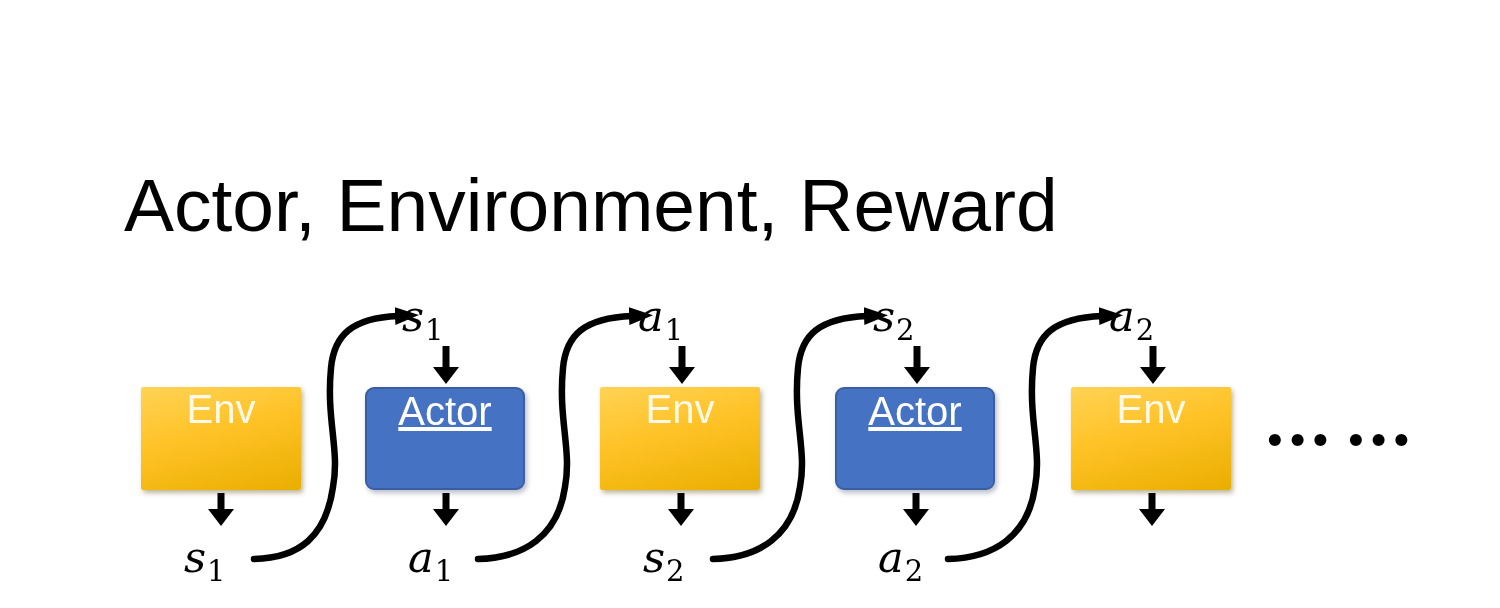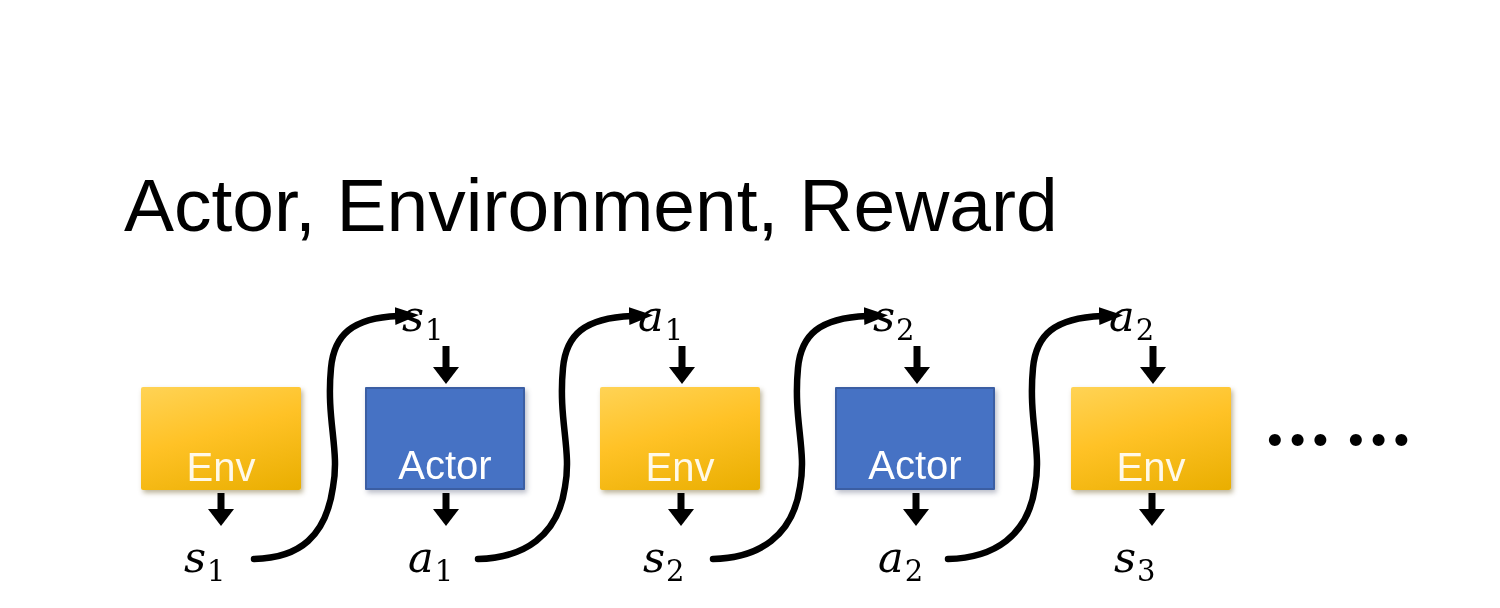--- a/index.html
+++ b/index.html
@@ -7,35 +7,36 @@
     position:relative; width:1500px; height:608px; background:#fff;
     font-family:"Liberation Sans", sans-serif; overflow:hidden;
   }
   #title {
     position:absolute; left:124px; top:112px;
     font-size:75px; font-weight:300; color:#000; letter-spacing:0px;
     white-space:nowrap;
   }
   .box {
     position:absolute; top:387px; width:160px; height:103px;
-    display:flex; align-items:flex-end; justify-content:center;
+    display:flex; align-items:flex-start; justify-content:center;
     font-size:40px; box-sizing:border-box;
   }
   .box.env {
     background:linear-gradient(165deg, var(--env_top) 0%, var(--env_mid) 45%, var(--env_bottom) 100%);
     color:var(--env_text);
     border-radius:2px;
     box-shadow:2px 3px 5px rgba(110,90,30,0.45);
   }
   .box.actor {
     background:var(--actor_fill);
     border:2.5px solid var(--actor_border);
     color:var(--actor_text);
-    border-radius:1px;
+    border-radius:9px;
     box-shadow:2px 3px 5px rgba(60,70,100,0.35);
+    text-decoration:underline;
   }
   .mlbl {
     position:absolute; width:90px; 
     font-family:"DejaVu Serif", serif; font-style:italic;
     font-size:43px; color:#000; line-height:46px; white-space:nowrap;
   }
   .mlbl.top { top:293px; }
   .mlbl.bottom { top:534px; }
   .mlbl sub {
     font-style:normal; font-size:29px; line-height:0;
@@ -102,17 +103,16 @@
 
   <div class="mlbl top" style="left:402px"><span>s</span><sub>1</sub></div>
   <div class="mlbl top" style="left:638px"><span>a</span><sub>1</sub></div>
   <div class="mlbl top" style="left:873px"><span>s</span><sub>2</sub></div>
   <div class="mlbl top" style="left:1109px"><span>a</span><sub>2</sub></div>
 
   <div class="mlbl bottom" style="left:184px"><span>s</span><sub>1</sub></div>
   <div class="mlbl bottom" style="left:408px"><span>a</span><sub>1</sub></div>
   <div class="mlbl bottom" style="left:643px"><span>s</span><sub>2</sub></div>
   <div class="mlbl bottom" style="left:878px"><span>a</span><sub>2</sub></div>
-  <div class="mlbl bottom" style="left:1114px"><span>s</span><sub>3</sub></div>
 
   <div id="dots">••• •••</div>
 
 </div>
 
 </body></html>

